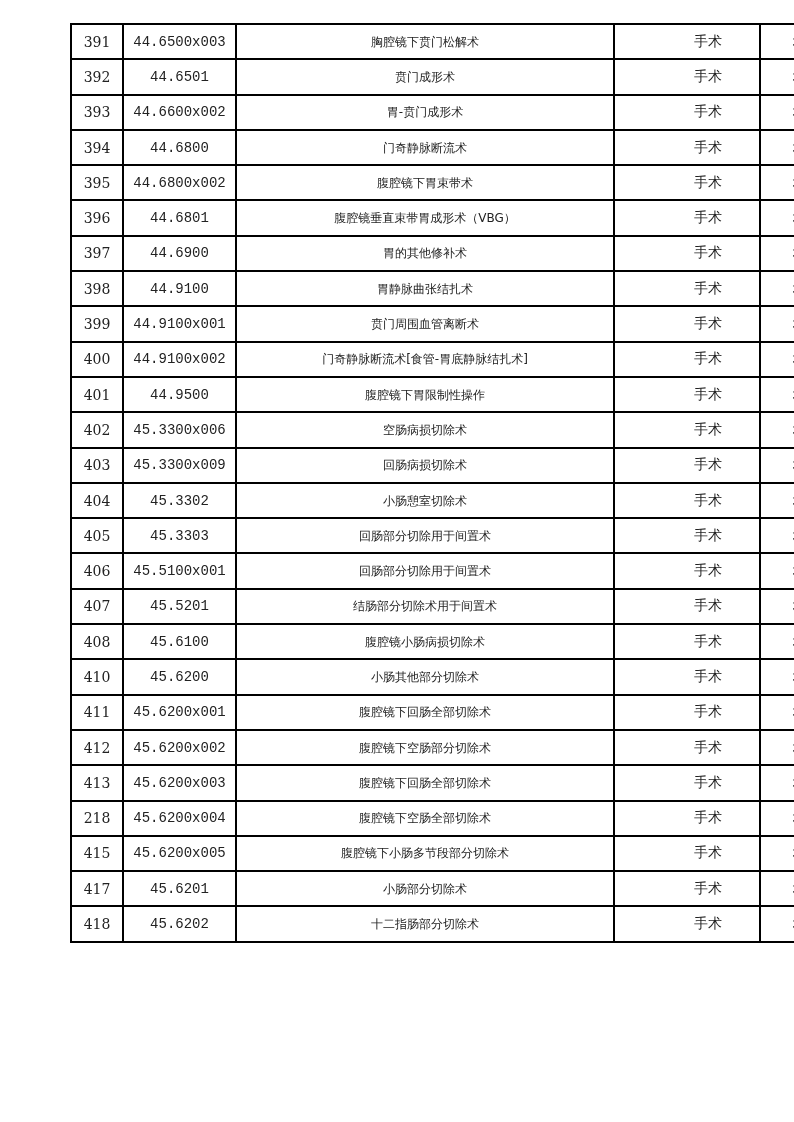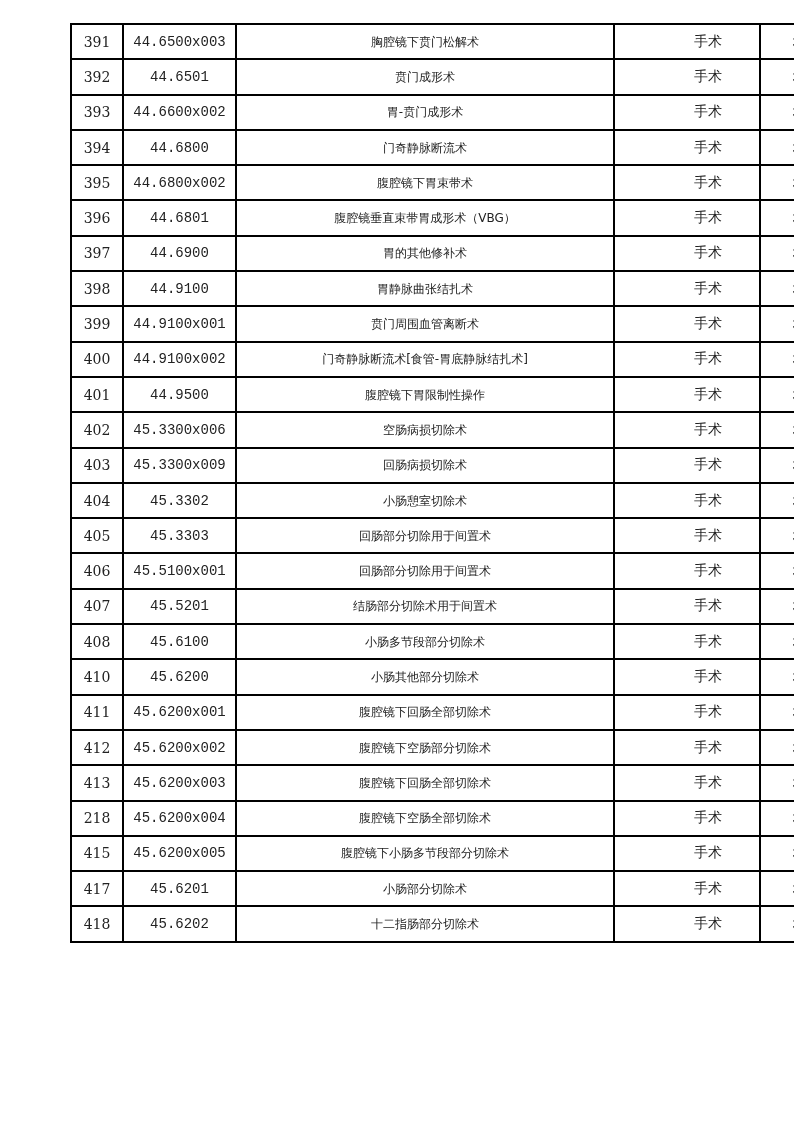--- a/index.html
+++ b/index.html
@@ -136,21 +136,21 @@
         <tr>
           <td class="c-seq">407</td>
           <td class="c-code">45.5201</td>
           <td class="c-name">结肠部分切除术用于间置术</td>
           <td class="c-type">手术</td>
           <td class="c-level">3</td>
         </tr>
         <tr>
           <td class="c-seq">408</td>
           <td class="c-code">45.6100</td>
-          <td class="c-name">小肠多节段部分切除术</td>
+          <td class="c-name">腹腔镜小肠病损切除术</td>
           <td class="c-type">手术</td>
           <td class="c-level">3</td>
         </tr>
         <tr>
           <td class="c-seq">410</td>
           <td class="c-code">45.6200</td>
           <td class="c-name">小肠其他部分切除术</td>
           <td class="c-type">手术</td>
           <td class="c-level">3</td>
         </tr>

